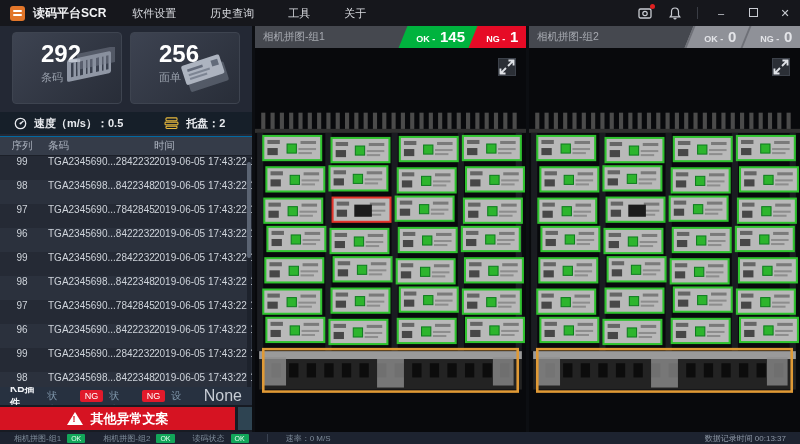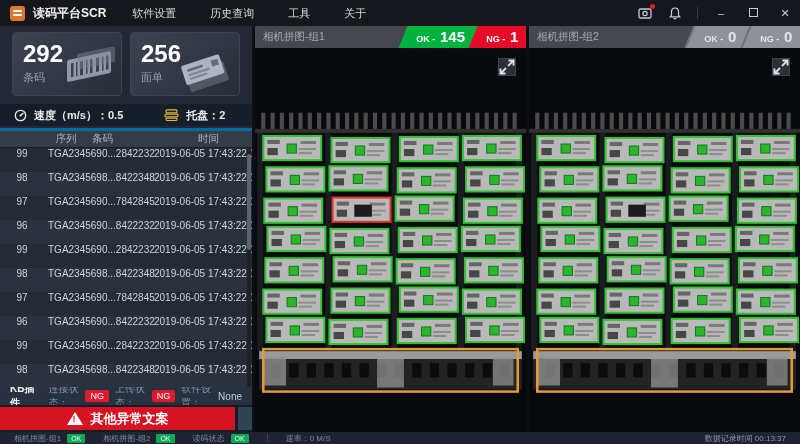--- a/index.html
+++ b/index.html
@@ -19,51 +19,51 @@
   .tb-badge { position:absolute; top:-1px; right:-2px; width:5px; height:5px; border-radius:50%; background:#e02020; }
   .tb-sep { width:1px; height:12px; background:#3a3d45; }
   .win-btn { color:#c9ccd2; font-size:11px; width:18px; text-align:center; }
   .win-max { width:9px; height:9px; border:1px solid #c9ccd2; display:inline-block; }
 
   
   .main { flex:1; display:flex; min-height:0; }
   .sidebar { width:252px; flex:0 0 252px; background:#232834; display:flex; flex-direction:column; min-height:0; }
 
   .stats { display:flex; gap:8px; padding:6px 12px 4px 12px; }
-  .stat-card { flex:1; height:64px; border-radius:4px; background:linear-gradient(135deg,#3d4351,#282d38);
-    border:1px solid #3e4450; padding:8px 10px; position:relative; overflow:hidden; }
+  .stat-card { flex:1; height:72px; border-radius:4px; background:linear-gradient(135deg,#3d4351,#282d38);
+    border:1px solid #3e4450; padding:8px 28px; position:relative; overflow:hidden; }
   .stat-value { color:#ffffff; font-size:24px; font-weight:bold; line-height:26px; }
   .stat-label { color:#9aa1ad; font-size:11px; margin-top:3px; }
   .stat-art { position:absolute; right:6px; top:14px; opacity:.85; }
 
   .speed-row { height:22px; background:#161f29; display:flex; align-items:center; padding:0 14px; gap:7px; margin-top:4px; }
   .speed-row .txt { color:#e8eaee; font-size:11px; font-weight:bold; }
   .speed-row .grp2 { margin-left:34px; display:flex; align-items:center; gap:7px; }
 
   
   .table-wrap { flex:1; min-height:0; position:relative; overflow:hidden; margin-top:2px; }
   .t-header { display:flex; height:20px; background:#353c49; align-items:center;
-    border-top:3px solid #0369a1; border-bottom:1px solid #1c2029;padding-left:44px; }
+    border-top:1px solid #0369a1; border-bottom:1px solid #1c2029; }
   .t-header .th { color:#aab1bd; font-size:10.5px; }
   .t-row { display:flex; height:24px; align-items:flex-start; }
   .t-row:nth-child(odd)  { background:#252a35; }
   .t-row:nth-child(even) { background:#2b313d; }
   .c-seq  { width:44px; text-align:center; flex:0 0 44px; }
   .c-code { width:108px; flex:0 0 108px; padding-left:4px; }
   .c-time { flex:1; padding-left:2px; }
   .t-row span { color:#ced3da; font-size:10px; white-space:nowrap; }
   .scrollbar { position:absolute; right:1px; top:22px; width:4px; bottom:0; background:#1d222c; }
   .scroll-thumb { position:absolute; top:4px; width:4px; height:96px; border-radius:2px; background:#5b6susan; background:#5b6473; }
 
   
   .kb-bar { height:18px; background:#273140; display:flex; align-items:center; padding:0 10px; gap:6px; flex:0 0 18px; }
   .kb-title { color:#f0f2f5; font-size:10px; font-weight:bold; margin-right:6px; }
   .kb-label { color:#7e95a9; font-size:10px; }
   .ng-badge { background:#e11a2b; color:#fff; font-size:9px; font-weight:normal; padding:1px 5px; border-radius:2px; }
-  .kb-none { color:#c6ccd4; font-size:10px; }
+  .kb-none { color:#c6ccd4; font-size:16px; }
 
   
   .alert-row { display:flex; padding:2px 0 2px 0; background:#171b23; flex:0 0 auto; }
   .alert-btn { flex:1; height:23px; background:#d61322; color:#ffffff; display:flex; align-items:center;
     justify-content:center; gap:8px; font-size:13px; font-weight:bold; border:none; cursor:pointer; }
   .warn-tri { width:0; height:0; border-left:8px solid transparent; border-right:8px solid transparent;
     border-bottom:13px solid #fff; position:relative; }
   .warn-tri::after { content:"!"; position:absolute; left:-2px; top:2px; color:#d61322; font-size:9px; font-weight:bold; }
   .alert-side { width:14px; background:#2e4452; margin-left:3px; }
 

